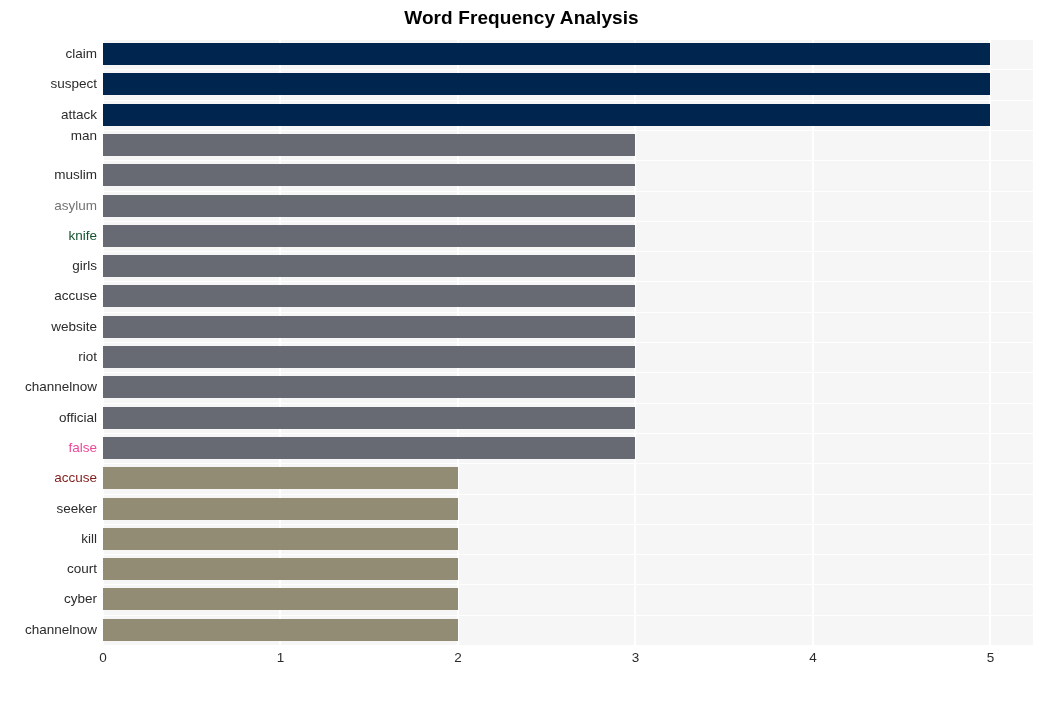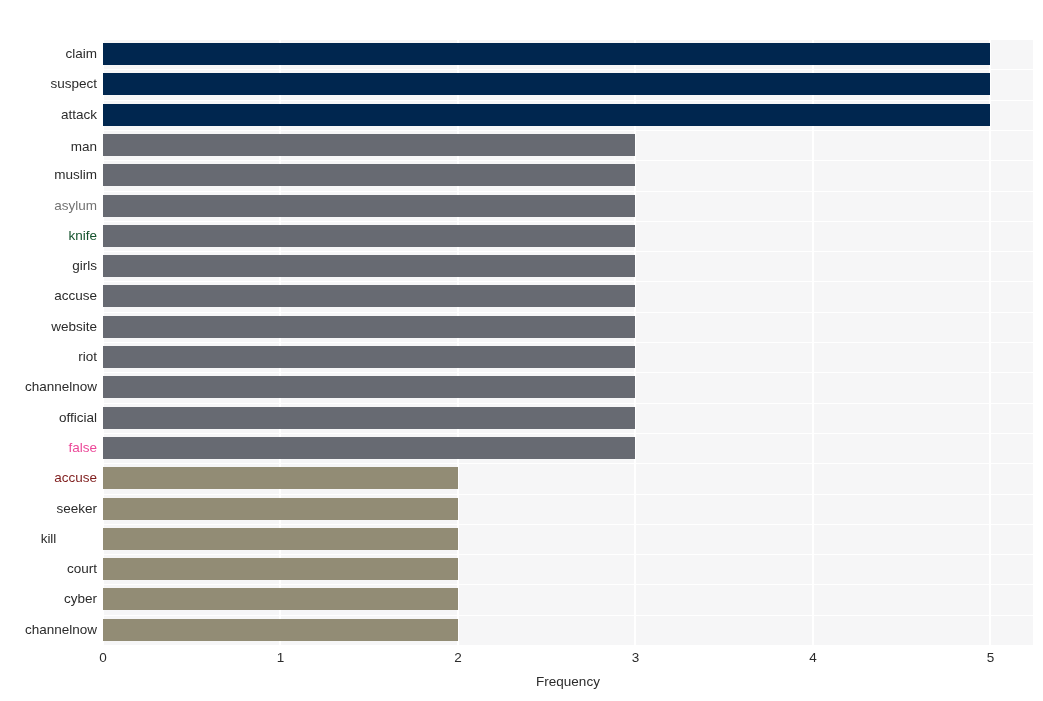--- a/index.html
+++ b/index.html
@@ -118,20 +118,21 @@
     text-align: center;
     font-size: 13.5px;
     color: #2b2b2b;
   }
 </style>
 </head>
 <body>
 
 <div id="figure" style="background: rgb(255, 255, 255);">
 
+  <div id="chart-title" style="color: rgb(0, 0, 0);">Word Frequency Analysis</div>
 
   <div id="plot-area" style="background: rgb(246, 246, 247);">
     <div id="gridlines-v">
         <div class="gridline-v" style="left: -1px; background: rgb(255, 255, 255);"></div>
         <div class="gridline-v" style="left: 176.481px; background: rgb(255, 255, 255);"></div>
         <div class="gridline-v" style="left: 353.962px; background: rgb(255, 255, 255);"></div>
         <div class="gridline-v" style="left: 531.443px; background: rgb(255, 255, 255);"></div>
         <div class="gridline-v" style="left: 708.924px; background: rgb(255, 255, 255);"></div>
         <div class="gridline-v" style="left: 886.405px; background: rgb(255, 255, 255);"></div>
       </div>
@@ -179,43 +180,42 @@
         <div class="bar" title="court: 2" style="top: 519.15px; width: 354.962px; background: rgb(146, 140, 117);"></div>
         <div class="bar" title="cyber: 2" style="top: 549.15px; width: 354.962px; background: rgb(146, 140, 117);"></div>
         <div class="bar" title="terrorism: 2" style="top: 580.15px; width: 354.962px; background: rgb(146, 140, 117);"></div>
       </div>
   </div>
 
   <div id="ylabels">
       <div class="ylabel" style="top: 4.15px; color: rgb(43, 43, 43);">claim</div>
       <div class="ylabel" style="top: 34.15px; color: rgb(43, 43, 43);">suspect</div>
       <div class="ylabel" style="top: 65.15px; color: rgb(43, 43, 43);">attack</div>
-      <div class="ylabel" style="top: 97px; color: rgb(43, 43, 43);">man</div>
+      <div class="ylabel" style="top: 86px; color: rgb(43, 43, 43);">man</div>
       <div class="ylabel" style="top: 125.15px; color: rgb(43, 43, 43);">muslim</div>
       <div class="ylabel" style="top: 156.15px; color: #737373;">asylum</div>
       <div class="ylabel" style="top: 186.15px; color: #14532d;">knife</div>
       <div class="ylabel" style="top: 216.15px; color: rgb(43, 43, 43);">girls</div>
       <div class="ylabel" style="top: 246.15px; color: rgb(43, 43, 43);">accuse</div>
       <div class="ylabel" style="top: 277.15px; color: rgb(43, 43, 43);">website</div>
       <div class="ylabel" style="top: 307.15px; color: rgb(43, 43, 43);">riot</div>
       <div class="ylabel" style="top: 337.15px; color: rgb(43, 43, 43);">channelnow</div>
       <div class="ylabel" style="top: 368.15px; color: rgb(43, 43, 43);">official</div>
       <div class="ylabel" style="top: 398.15px; color: #ec4899;">false</div>
       <div class="ylabel" style="top: 428.15px; color: #7f1d1d;">accuse</div>
       <div class="ylabel" style="top: 459.15px; color: rgb(43, 43, 43);">seeker</div>
-      <div class="ylabel" style="top: 489.15px; color: rgb(43, 43, 43); text-align: center;">kill</div>
+      <div class="ylabel" style="top: 489.15px; color: rgb(43, 43, 43);">kill</div>
       <div class="ylabel" style="top: 519.15px; color: rgb(43, 43, 43);">court</div>
       <div class="ylabel" style="top: 549.15px; color: rgb(43, 43, 43);">cyber</div>
       <div class="ylabel" style="top: 580.15px; color: rgb(43, 43, 43);">channelnow</div>
     </div>
 
   <div id="xlabels">
       <div class="xtick" style="left: 103px; color: rgb(43, 43, 43);">0</div>
       <div class="xtick" style="left: 280.481px; color: rgb(43, 43, 43);">1</div>
       <div class="xtick" style="left: 457.962px; color: rgb(43, 43, 43);">2</div>
       <div class="xtick" style="left: 635.443px; color: rgb(43, 43, 43);">3</div>
       <div class="xtick" style="left: 812.924px; color: rgb(43, 43, 43);">4</div>
       <div class="xtick" style="left: 990.405px; color: rgb(43, 43, 43);">5</div>
     </div>
 
-  <div id="xaxis-title" style="color: rgb(43, 43, 43);">Frequency</div>
 
 </div>
 
 </body></html>

